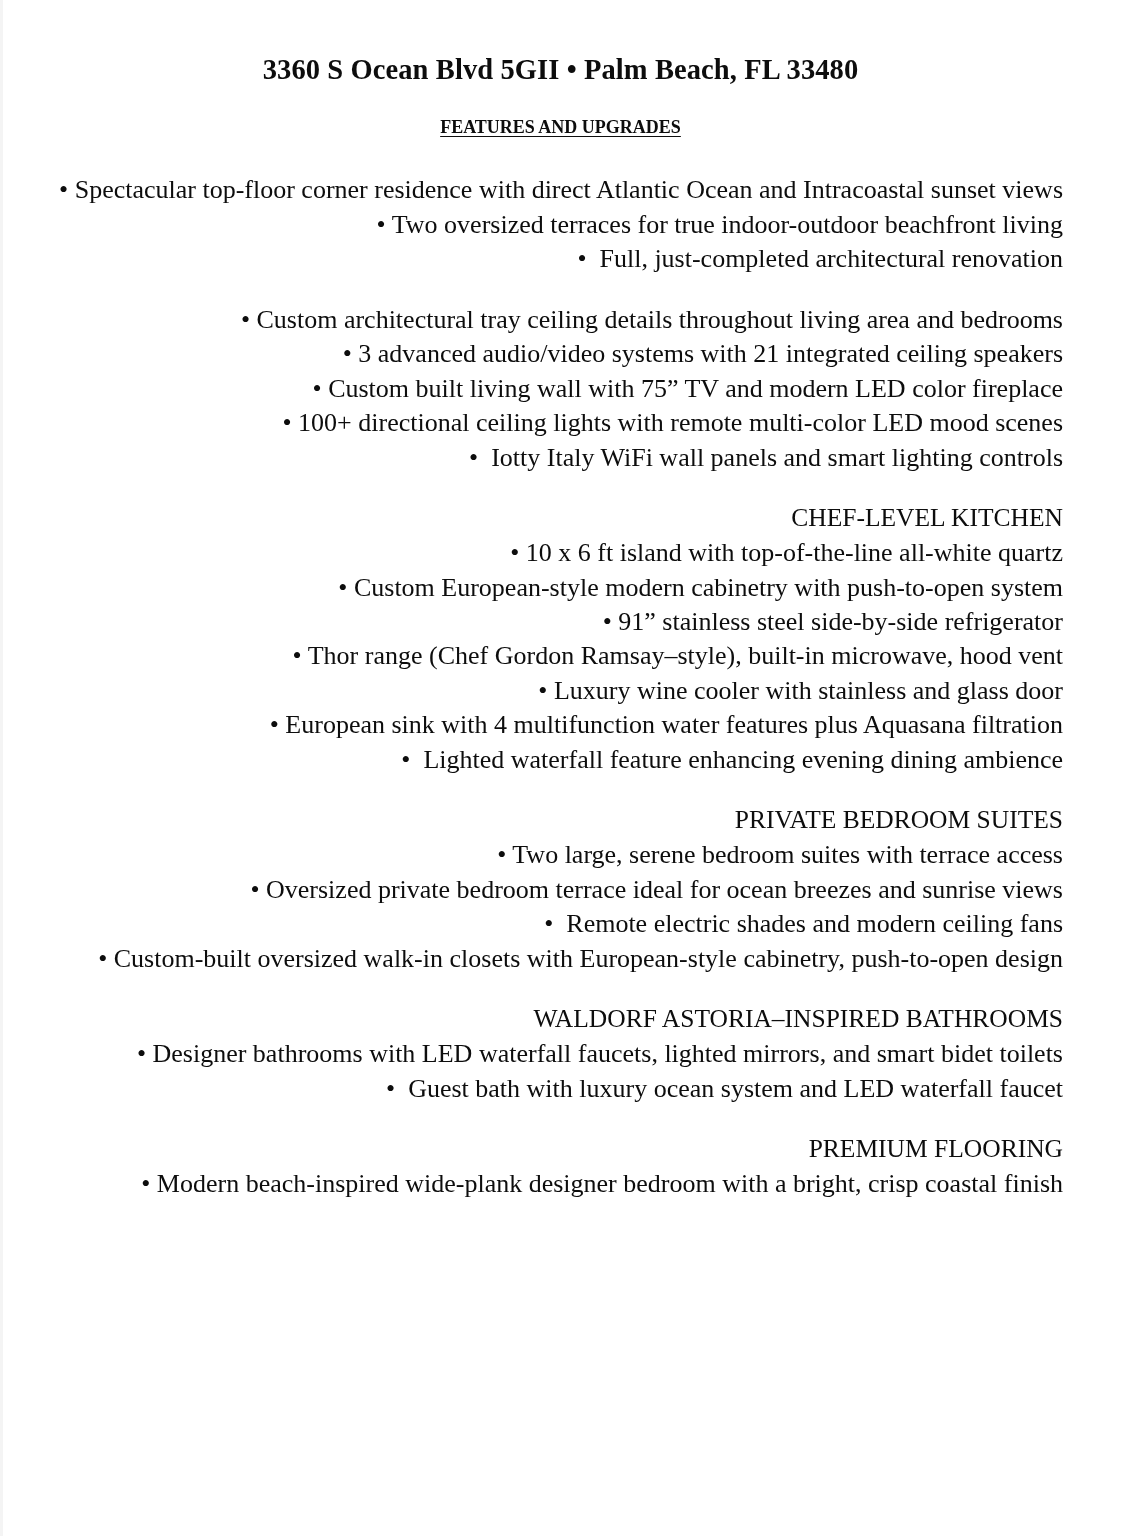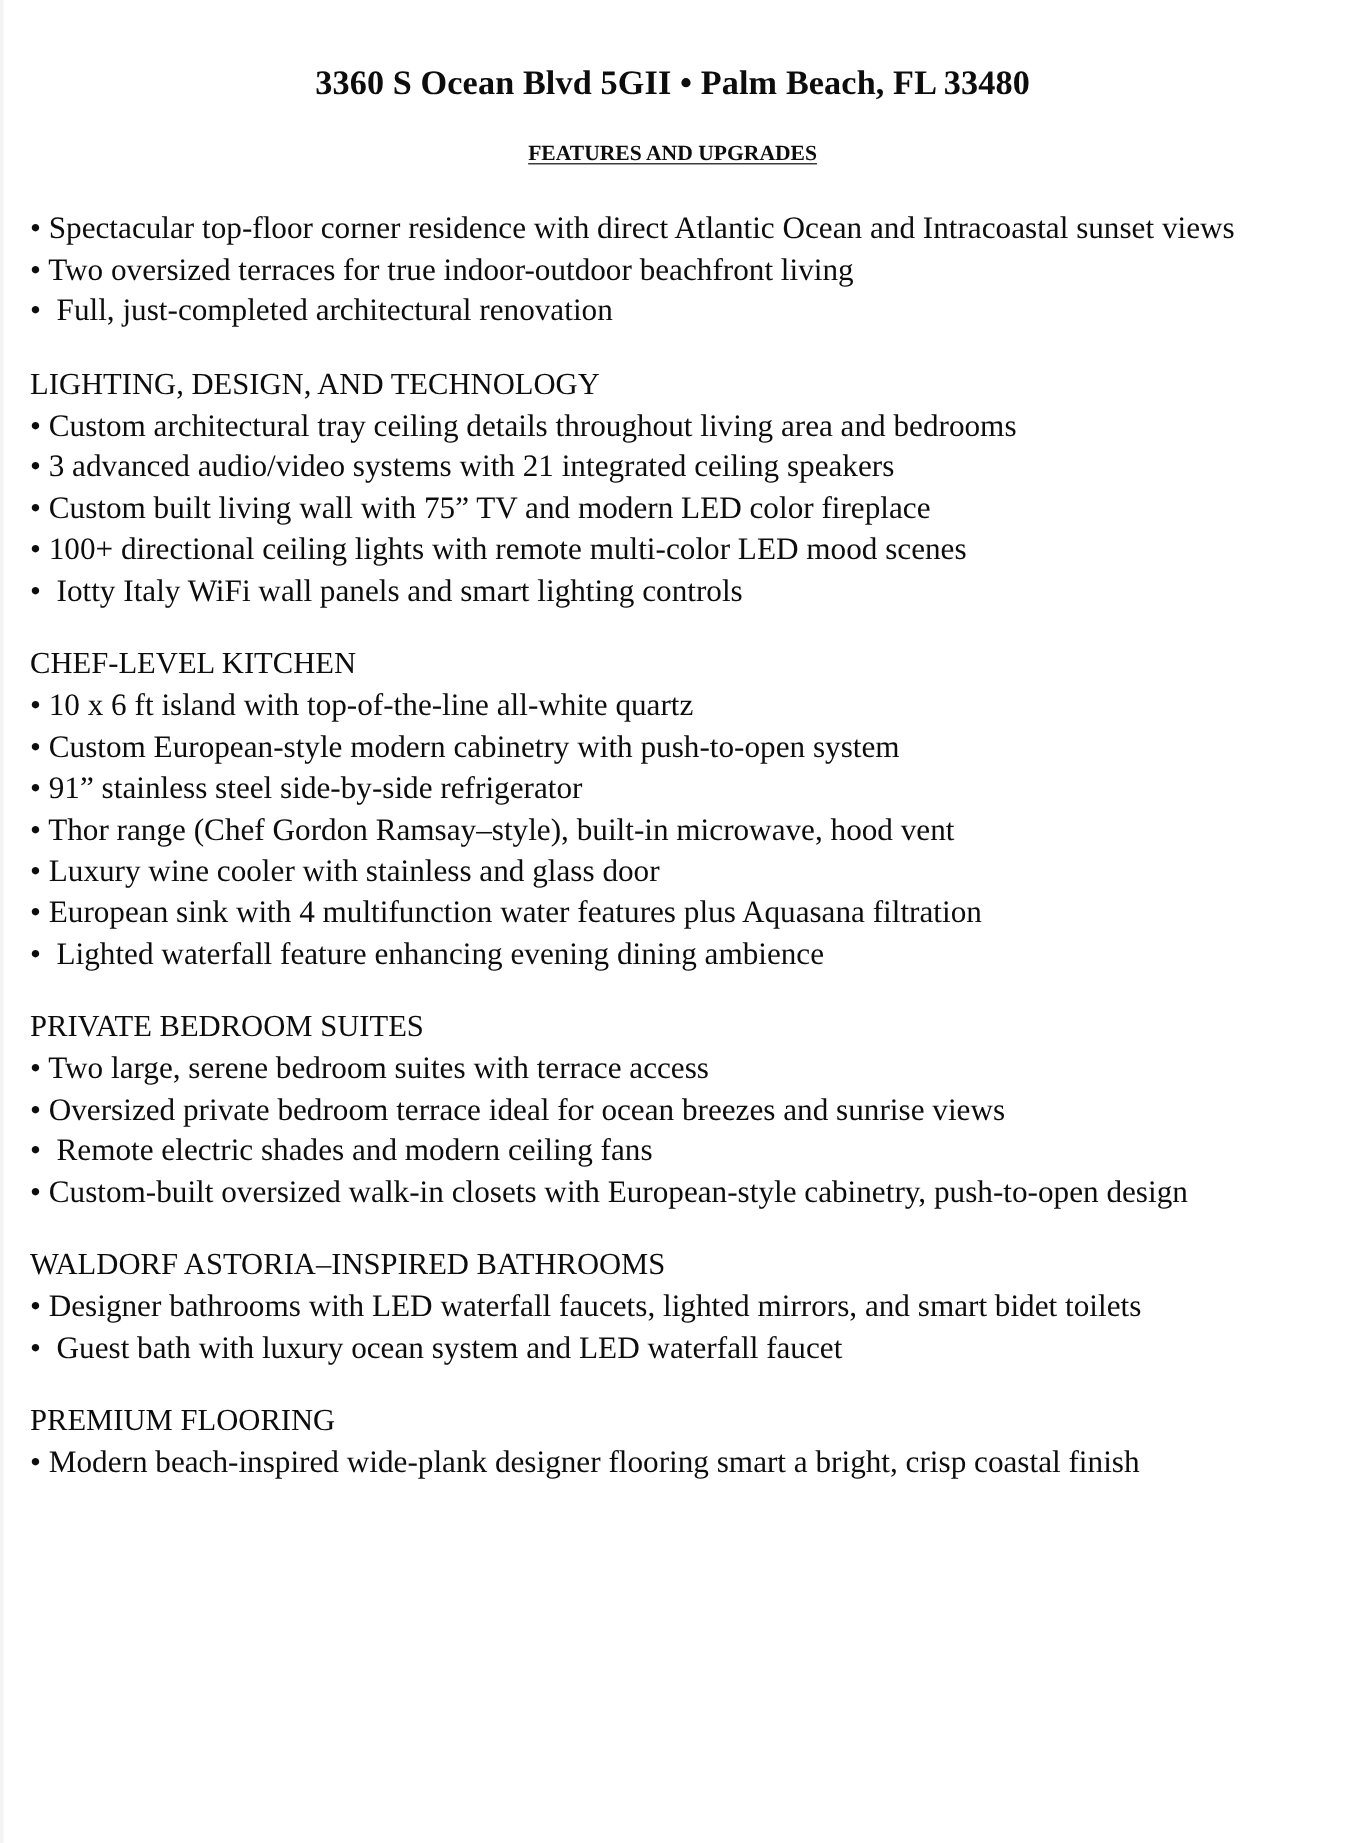--- a/index.html
+++ b/index.html
@@ -53,20 +53,21 @@
     padding-top: 30px;
     line-height: 1.15;
   }
   .sections {
     margin: 0;
     padding: 0 58px 0 25px;
     padding-top: 36px;
   }
   .section {
     margin: 0 0 26px 0;
+    text-align: right;
   }
   .section:last-child { margin-bottom: 0; }
   .section-heading {
     font-size: 25.5px;
     line-height: 1.34;
     margin: 0 0 1px 0;
     white-space: pre;
   }
   .bullet-list {
     list-style: none;
@@ -96,21 +97,20 @@
 
   <div class="sections">
       <div class="section">
         <ul class="bullet-list">
           <li class="bullet-item">• Spectacular top-floor corner residence with direct Atlantic Ocean and Intracoastal sunset views</li>
           <li class="bullet-item">• Two oversized terraces for true indoor-outdoor beachfront living</li>
           <li class="bullet-item">•  Full, just-completed architectural renovation</li>
         </ul>
       </div>
       <div class="section">
-        <div class="section-heading">LIGHTING, DESIGN, AND TECHNOLOGY</div>
         <ul class="bullet-list">
           <li class="bullet-item">• Custom architectural tray ceiling details throughout living area and bedrooms</li>
           <li class="bullet-item">• 3 advanced audio/video systems with 21 integrated ceiling speakers</li>
           <li class="bullet-item">• Custom built living wall with 75” TV and modern LED color fireplace</li>
           <li class="bullet-item">• 100+ directional ceiling lights with remote multi-color LED mood scenes</li>
           <li class="bullet-item">•  Iotty Italy WiFi wall panels and smart lighting controls</li>
         </ul>
       </div>
       <div class="section">
         <div class="section-heading">CHEF-LEVEL KITCHEN</div>
@@ -136,18 +136,18 @@
       <div class="section">
         <div class="section-heading">WALDORF ASTORIA–INSPIRED BATHROOMS</div>
         <ul class="bullet-list">
           <li class="bullet-item">• Designer bathrooms with LED waterfall faucets, lighted mirrors, and smart bidet toilets</li>
           <li class="bullet-item">•  Guest bath with luxury ocean system and LED waterfall faucet</li>
         </ul>
       </div>
       <div class="section">
         <div class="section-heading">PREMIUM FLOORING</div>
         <ul class="bullet-list">
-          <li class="bullet-item">• Modern beach-inspired wide-plank designer flooring smart a bright, crisp coastal finish</li>
+          <li class="bullet-item">• Modern beach-inspired wide-plank designer bedroom with a bright, crisp coastal finish</li>
         </ul>
       </div>
     </div>
 
 </div>
 
 </body></html>

